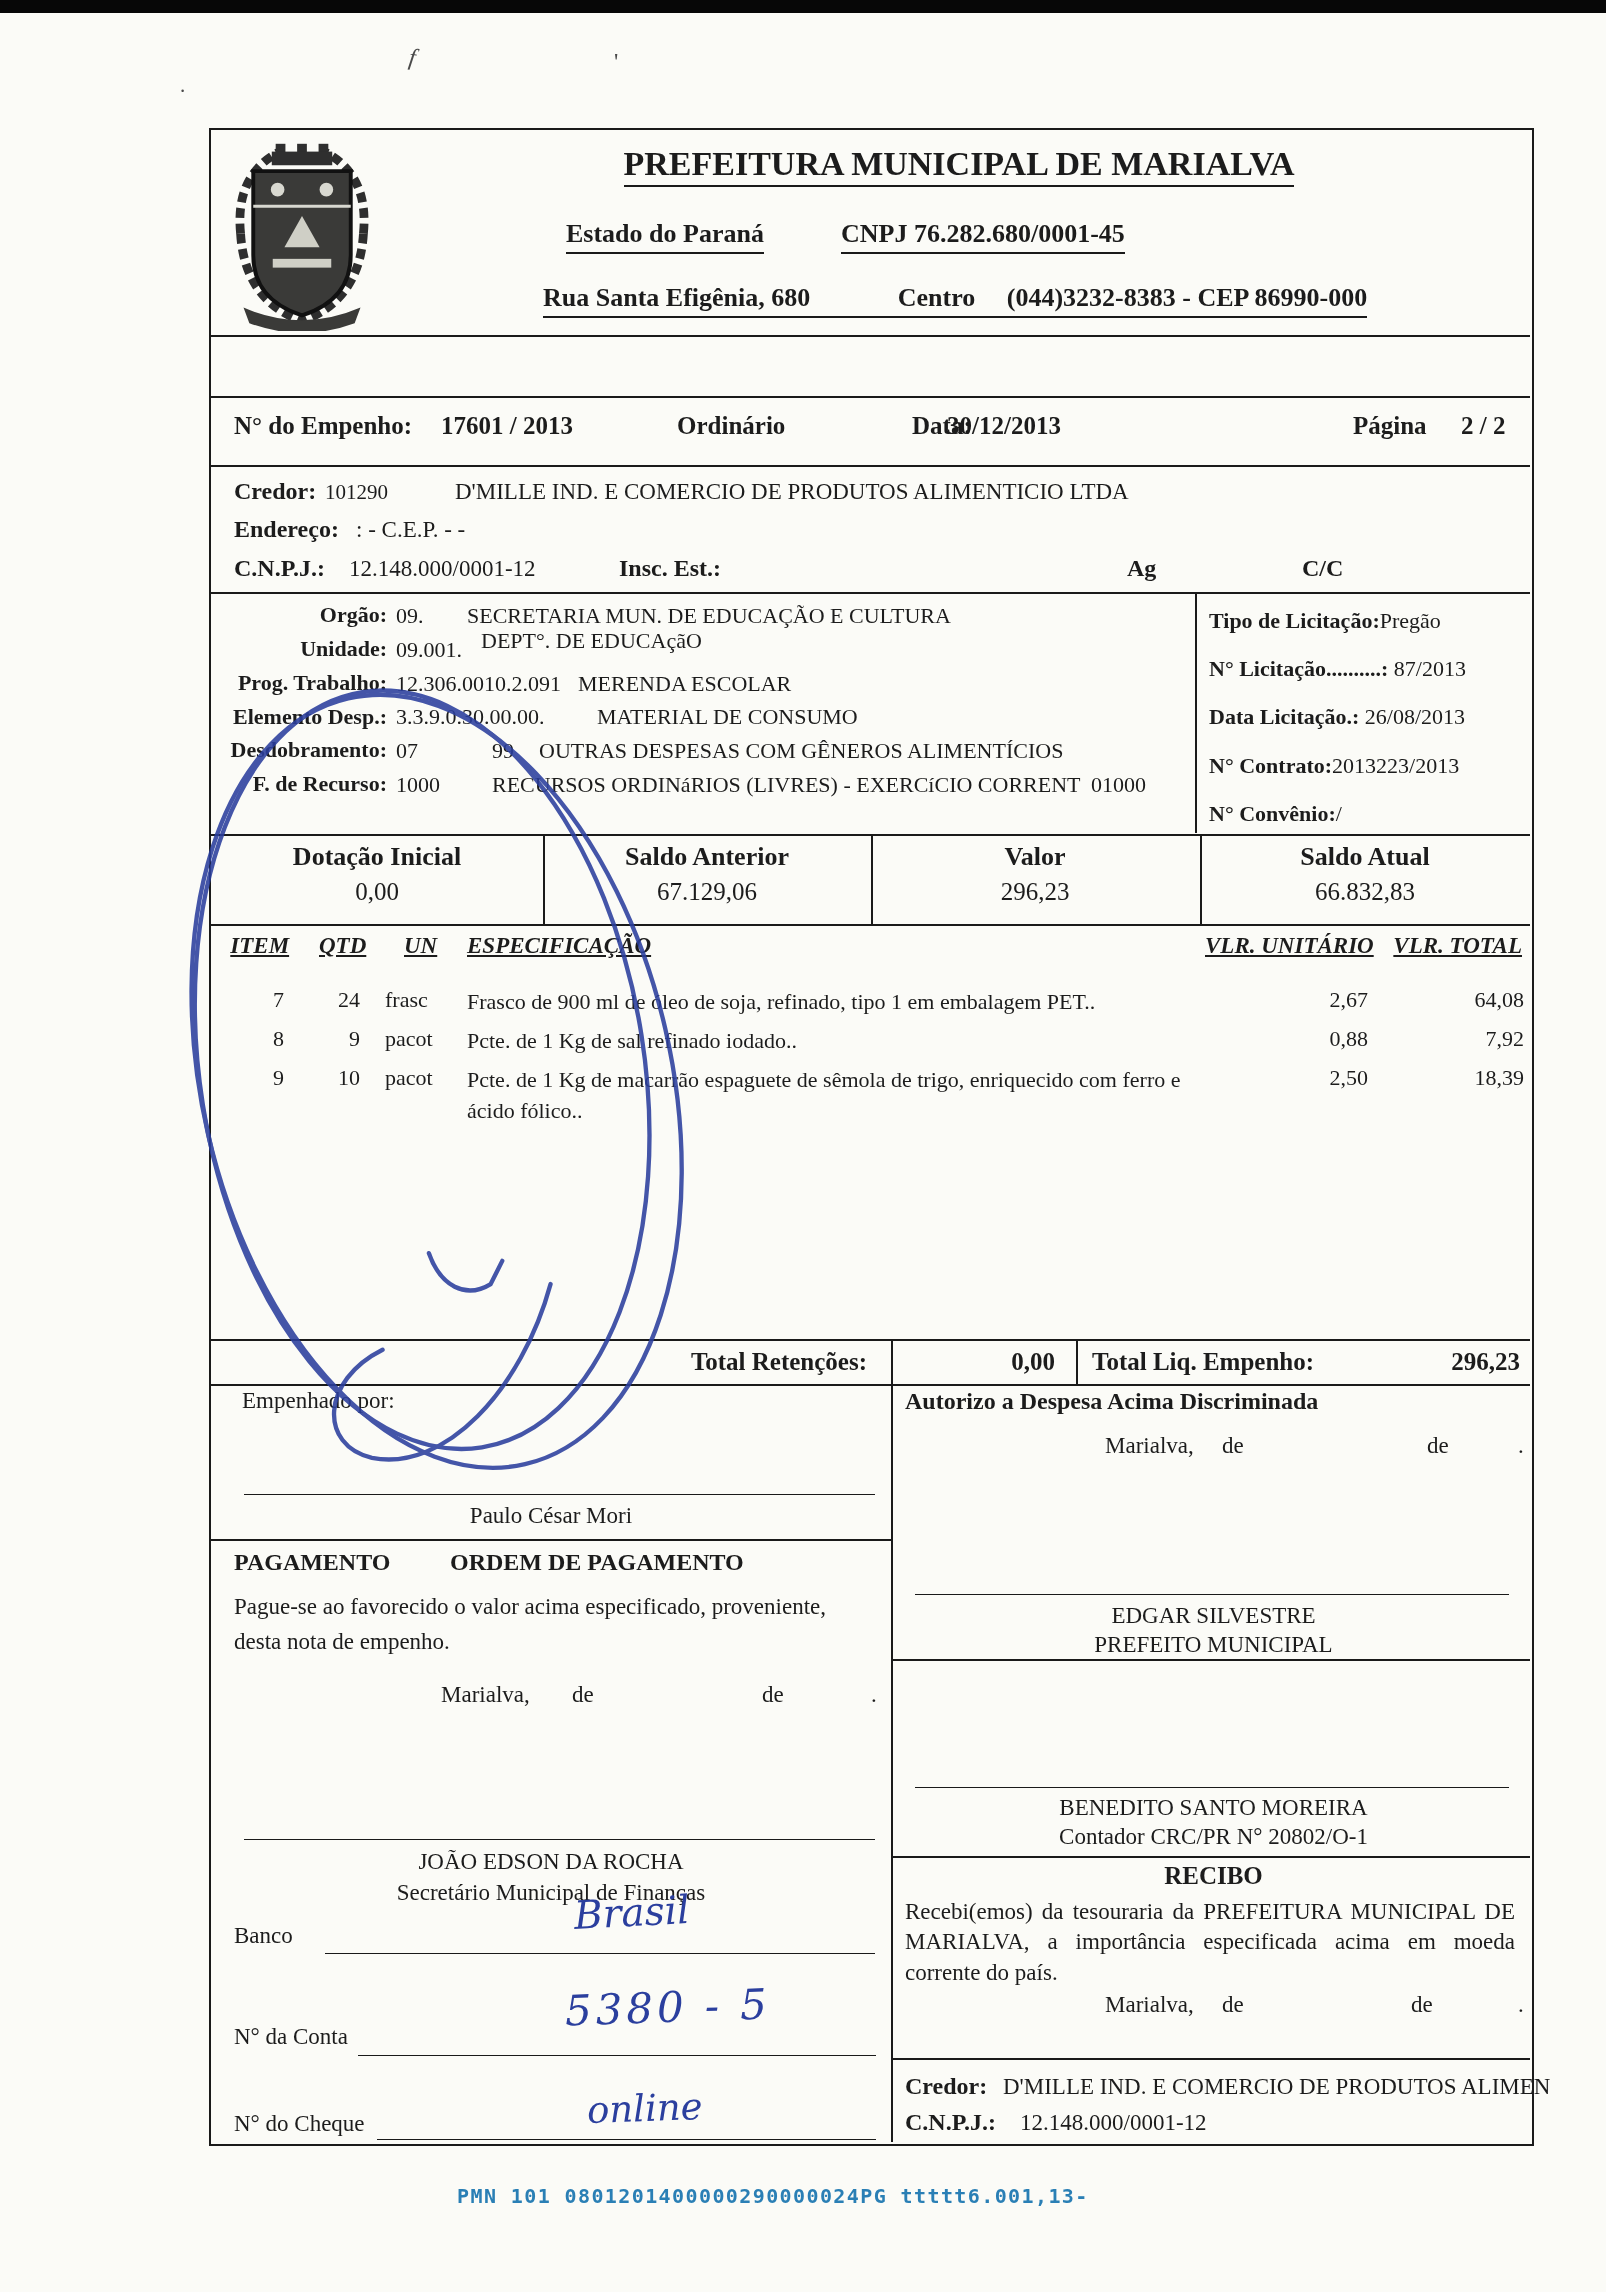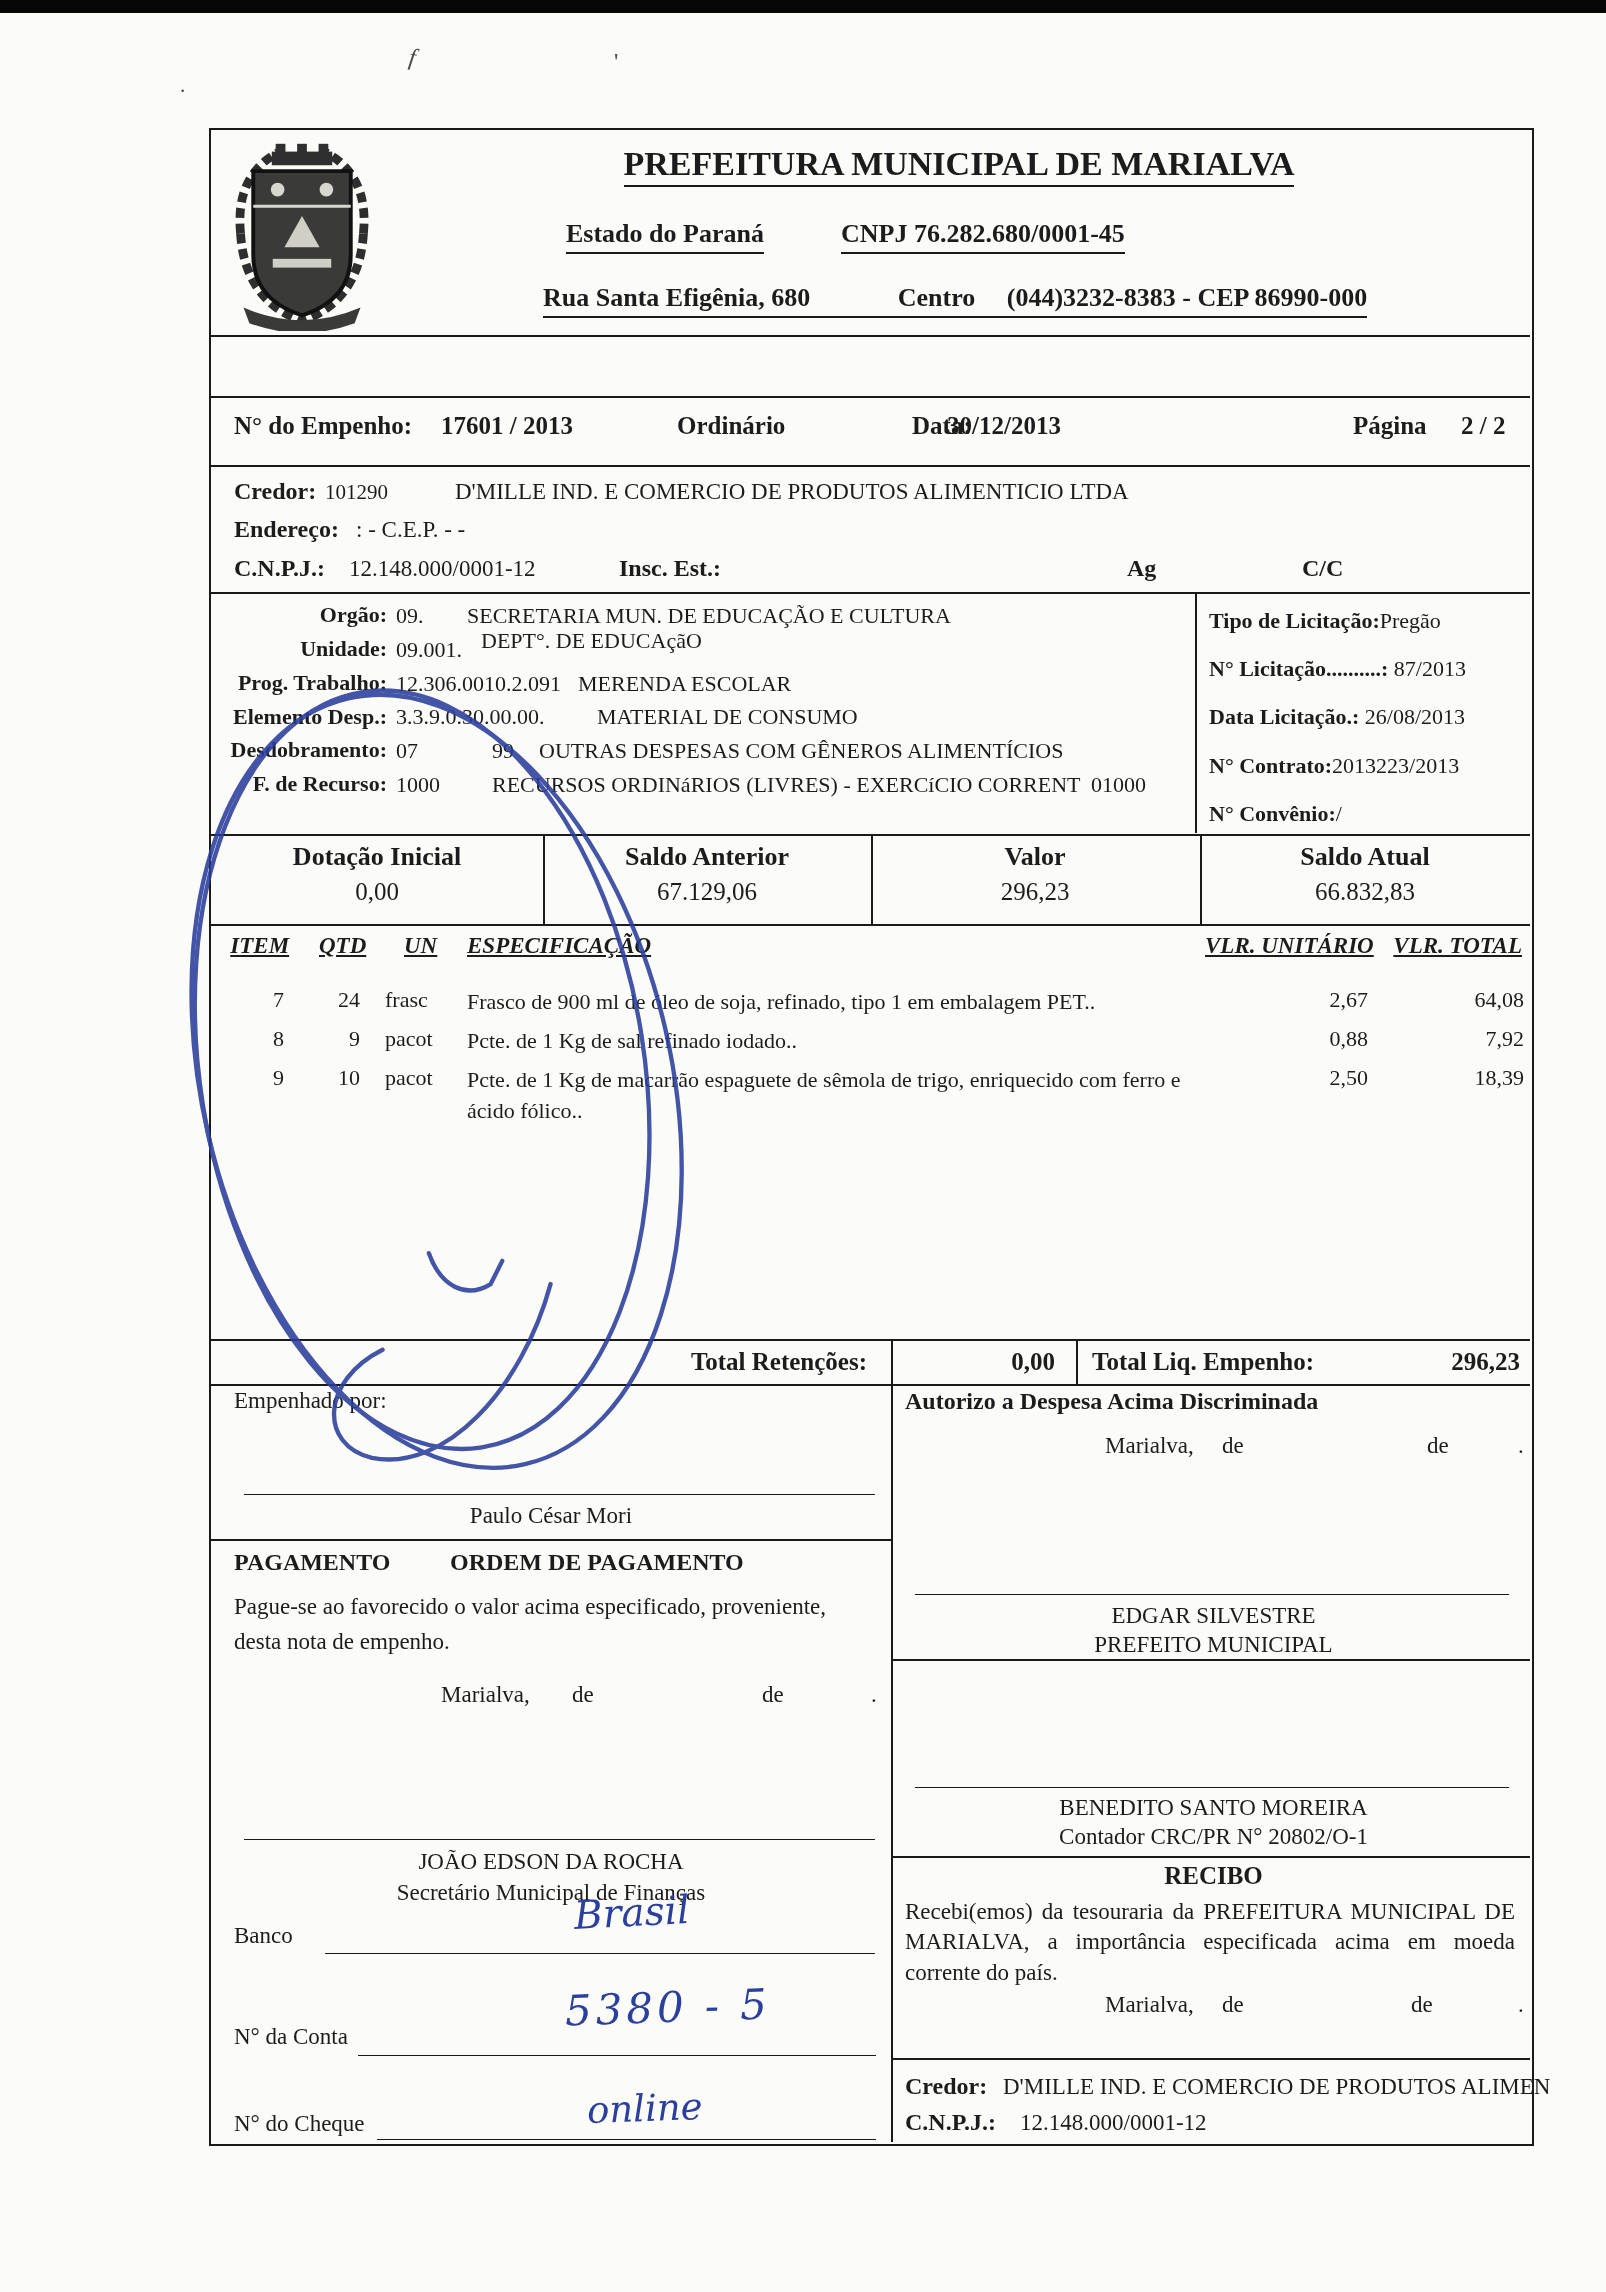--- a/index.html
+++ b/index.html
@@ -208,21 +208,21 @@
     <div>
       <div class="t r b f26" style="left:386px;top:1218px;width:270px;">Total Retenções:</div>
       <div class="t r b f26" style="left:686px;top:1218px;width:158px;">0,00</div>
       <div class="t b f26" style="left:881px;top:1218px;">Total Liq. Empenho:</div>
       <div class="t r b f26" style="left:1139px;top:1218px;width:170px;">296,23</div>
     </div>
 
     <div class="vline" style="left:680px;top:1254px;height:758px;"></div>
 
     <div>
-      <span class="t f24" style="left:23px;top:1258px;">Empenhado por:</span>
+      <span class="t f24" style="left:31px;top:1258px;">Empenhado por:</span>
       <div class="sig" style="left:33px;top:1364px;width:631px;"></div>
       <div class="t c f24" style="left:0;top:1373px;width:680px;">Paulo César Mori</div>
 
       <div class="hline" style="left:0;top:1409px;width:680px;"></div>
       <span class="t b f25" style="left:23px;top:1419px;">PAGAMENTO</span>
       <span class="t b f25" style="left:239px;top:1419px;">ORDEM DE PAGAMENTO</span>
       <div class="t wrap f24" style="left:23px;top:1460px;width:604px;line-height:1.5;">Pague-se ao favorecido o valor acima especificado, proveniente, desta nota de empenho.</div>
 
       <span class="t f24" style="left:230px;top:1552px;">Marialva,</span>
       <span class="t f24" style="left:361px;top:1552px;">de</span>
@@ -279,15 +279,16 @@
       <ellipse cx="452" cy="1120" rx="243" ry="407" transform="rotate(-13 452 1120)"></ellipse>
       <path d="M570 1330 C 540 1440, 460 1525, 385 1510 C 330 1497, 332 1430, 396 1398"></path>
       <path d="M444 1298 C 456 1332, 482 1346, 508 1330 l 12 -24"></path>
     </g>
   </svg>
 
   <div class="pen" style="left:574px;top:1890px;font-size:39px;transform:rotate(-3deg);">Brasil</div>
   <div class="pen" style="left:565px;top:1983px;font-size:42px;letter-spacing:3.9px;transform:rotate(-2deg);">5380 - 5</div>
   <div class="pen" style="left:587px;top:2087px;font-size:37px;transform:rotate(-2deg);">online</div>
 
+  <div class="dotmatrix" style="left:457px;top:2184px;">PMN 101 0801201400000290000024PG ttttt6.001,13-</div>
 
 </div>
 
 
 </body></html>

